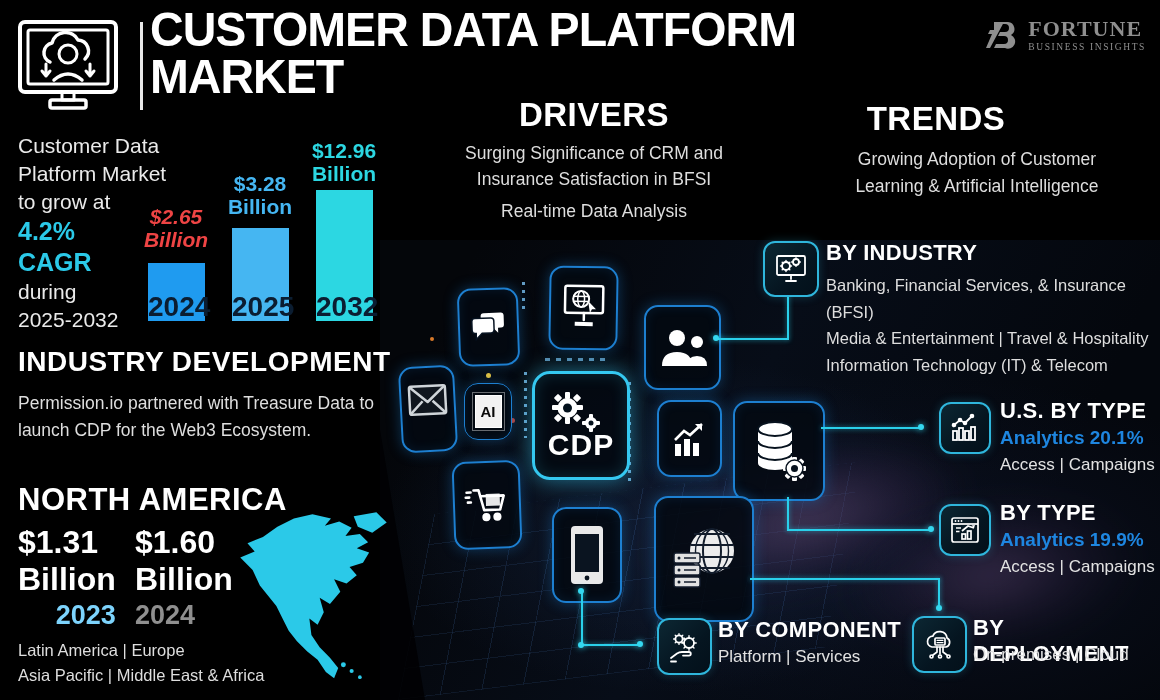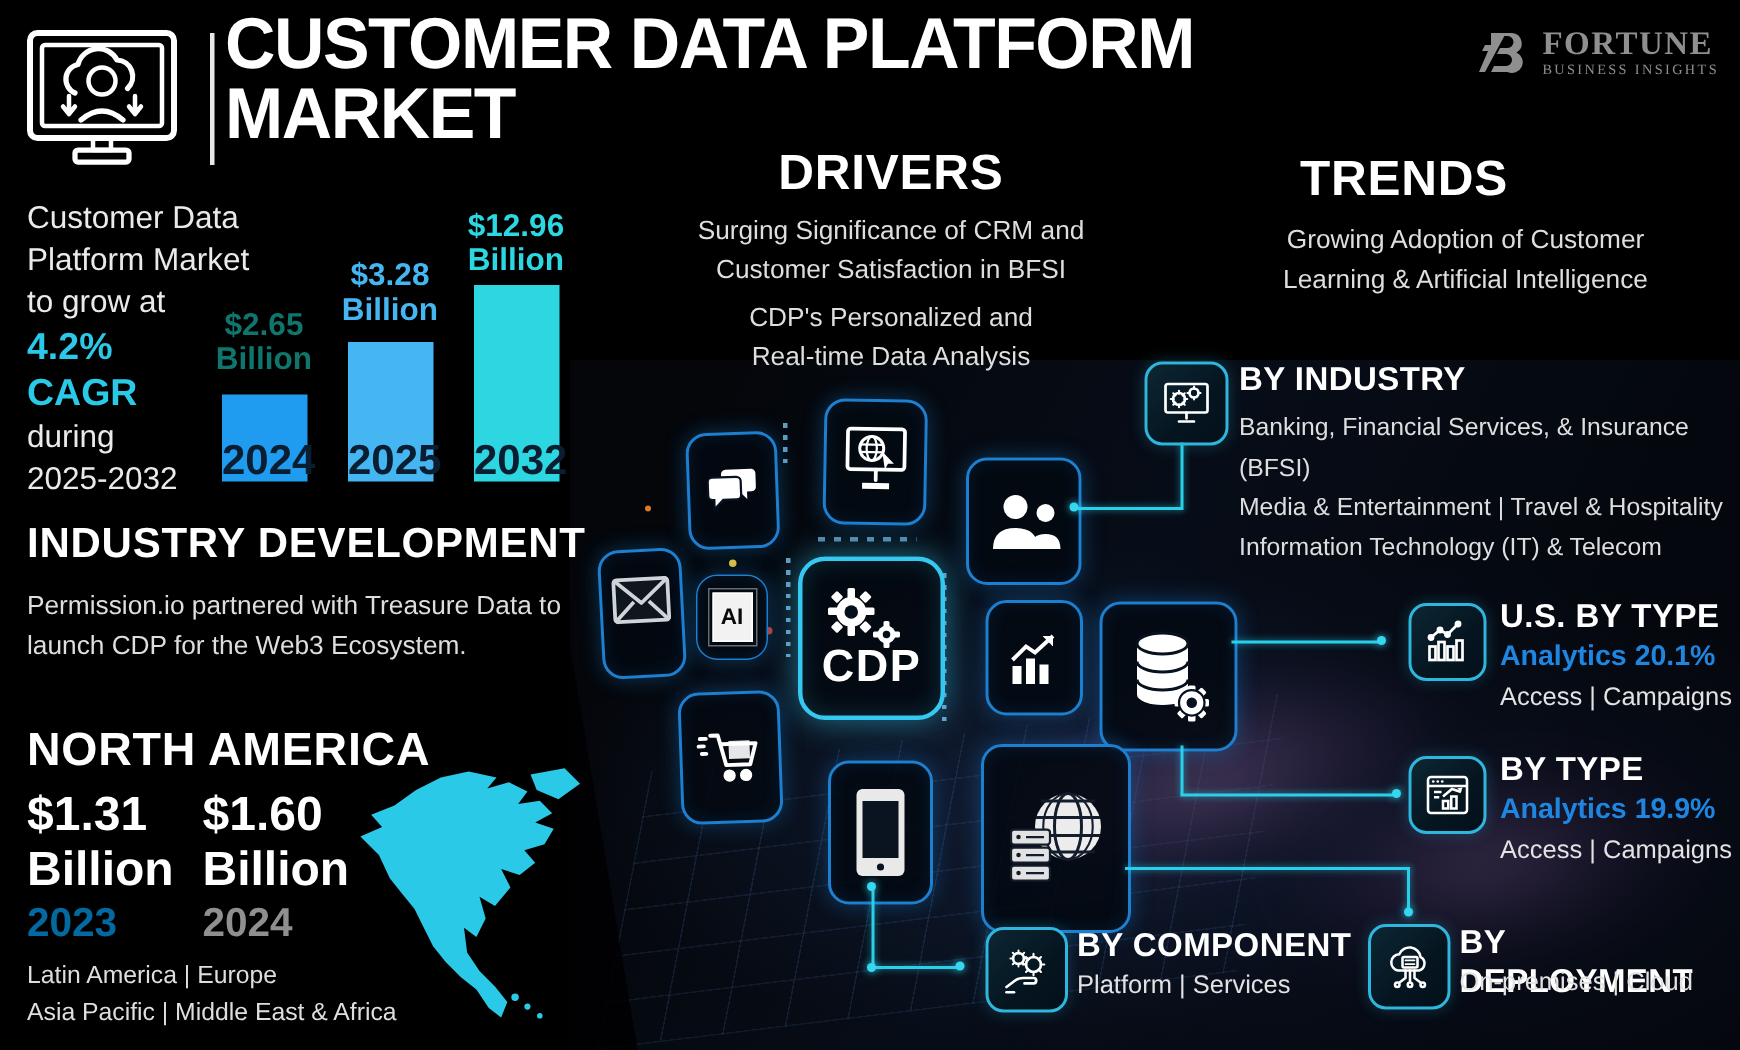--- a/index.html
+++ b/index.html
@@ -41,21 +41,21 @@
   .brand-sub{font-family:"Liberation Serif",serif;font-size:9.5px;letter-spacing:1.6px;margin-top:2px;}
 
   
   .growth{left:18px;top:132px;font-size:21px;line-height:28px;color:#eaeaea;}
   .growth .cy{color:#2bc9e8;font-weight:700;font-size:25px;line-height:31px;}
 
   
   .bar{position:absolute;width:57px;}
   .bar-label{position:absolute;width:90px;text-align:center;font-weight:700;font-size:21px;line-height:23px;}
   .bar-year{position:absolute;width:57px;text-align:center;font-weight:800;font-size:28px;color:#0b1d31;}
-  .c-b1{color:#0f766e;} .c-b2{color:#45b6f2;} .c-b3{color:#2cd7e2;}
+  .c-b1{color:#ef4444;font-style:italic;} .c-b2{color:#45b6f2;} .c-b3{color:#2cd7e2;}
   .bg-b1{background:#1f9bf0;} .bg-b2{background:#45b6f2;} .bg-b3{background:#2cd7e2;}
 
   
   .sec-title{font-weight:800;color:#fff;letter-spacing:.5px;}
   .center{text-align:center;}
   .body-txt{color:#dedede;}
 
   
   .sq-icon{position:absolute;border:2px solid #2fb6dc;border-radius:12px;
     background:linear-gradient(135deg,#0c2733 0%,#051520 60%,#03101a 100%);
@@ -161,24 +161,23 @@
     <div class="abs bar bg-b2" style="left:232px;top:228px;height:93px;"></div>
     <div class="abs bar bg-b3" style="left:316px;top:190px;height:131px;"></div>
     <div class="abs bar-year" style="left:148px;top:291px;">2024</div>
     <div class="abs bar-year" style="left:232px;top:291px;">2025</div>
     <div class="abs bar-year" style="left:316px;top:291px;">2032</div>
   </div>
 
   <div class="abs sec-title center" style="left:434px;top:96px;width:320px;font-size:33px;">DRIVERS</div>
   <div class="abs body-txt center" style="left:424px;top:140px;width:340px;font-size:17.5px;line-height:26px;">
     <div>Surging Significance of CRM and</div>
-      <div>Customer Satisfaction in BFSI</div>
+      <div>Insurance Satisfaction in BFSI</div>
   </div>
   <div class="abs body-txt center" style="left:424px;top:198px;width:340px;font-size:17.5px;line-height:26px;">
-    <div>CDP's Personalized and</div>
       <div>Real-time Data Analysis</div>
   </div>
 
   <div class="abs sec-title center" style="left:776px;top:100px;width:320px;font-size:33px;">TRENDS</div>
   <div class="abs body-txt center" style="left:807px;top:146px;width:340px;font-size:17.5px;line-height:27px;">
     <div>Growing Adoption of Customer</div>
       <div>Learning &amp; Artificial Intelligence</div>
   </div>
 
   <div class="abs sec-title" style="left:18px;top:346px;font-size:28px;">INDUSTRY DEVELOPMENT</div>
@@ -186,21 +185,21 @@
     <div>Permission.io partnered with Treasure Data to</div>
     <div>launch CDP for the Web3 Ecosystem.</div>
   </div>
 
   <div class="abs sec-title" style="left:18px;top:482px;font-size:31px;">NORTH AMERICA</div>
   <div class="abs" style="left:18px;top:524px;">
     <div style="font-size:32px;font-weight:800;line-height:37px;">
       <div>$1.31</div>
       <div>Billion</div>
     </div>
-    <div style="font-size:27px;font-weight:700;color:#0369a1;line-height:34px;">2023</div>
+    <div style="font-size:27px;font-weight:700;color:#7dd3fc;line-height:34px;text-align:right;">2023</div>
   </div>
   <div class="abs" style="left:135px;top:524px;">
     <div style="font-size:32px;font-weight:800;line-height:37px;">
       <div>$1.60</div>
       <div>Billion</div>
     </div>
     <div style="font-size:27px;font-weight:700;color:#8f8f8f;line-height:34px;">2024</div>
   </div>
   <div class="abs body-txt" style="left:18px;top:638px;font-size:16.5px;line-height:25px;">
     <div>Latin America  |  Europe</div>

